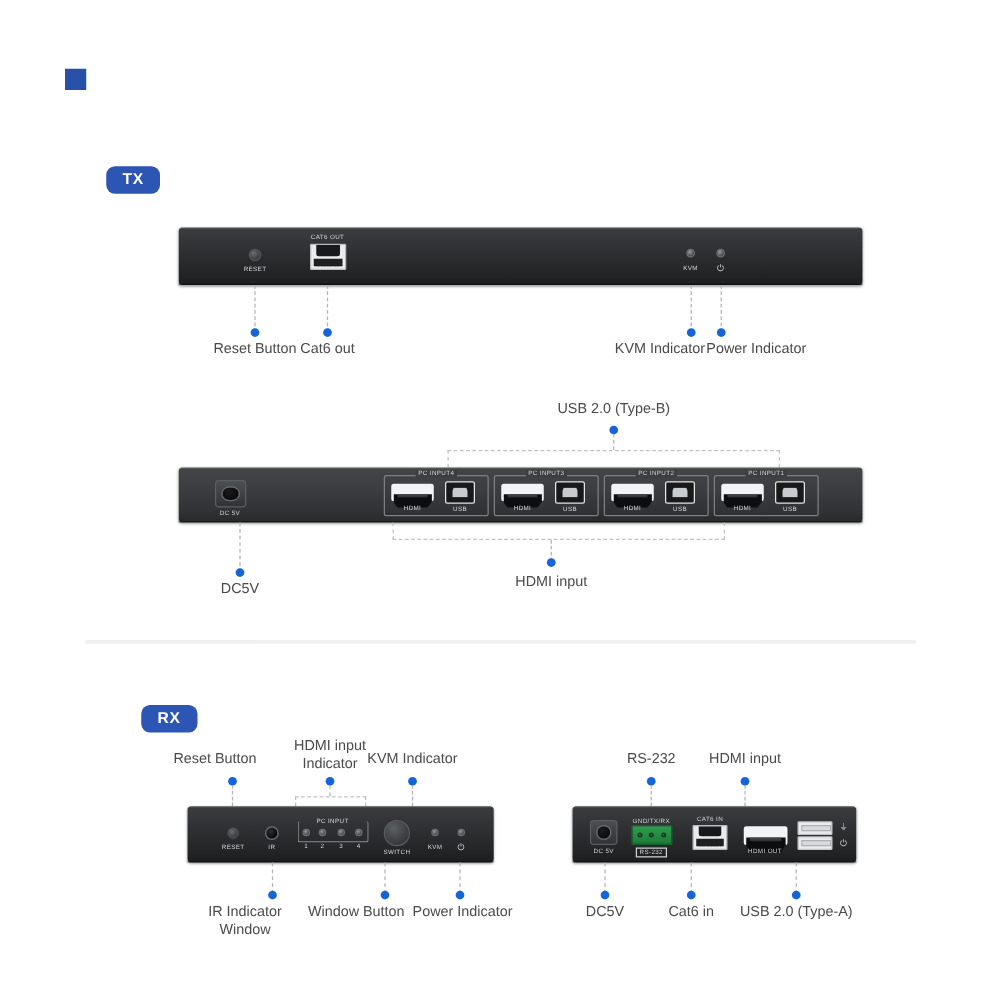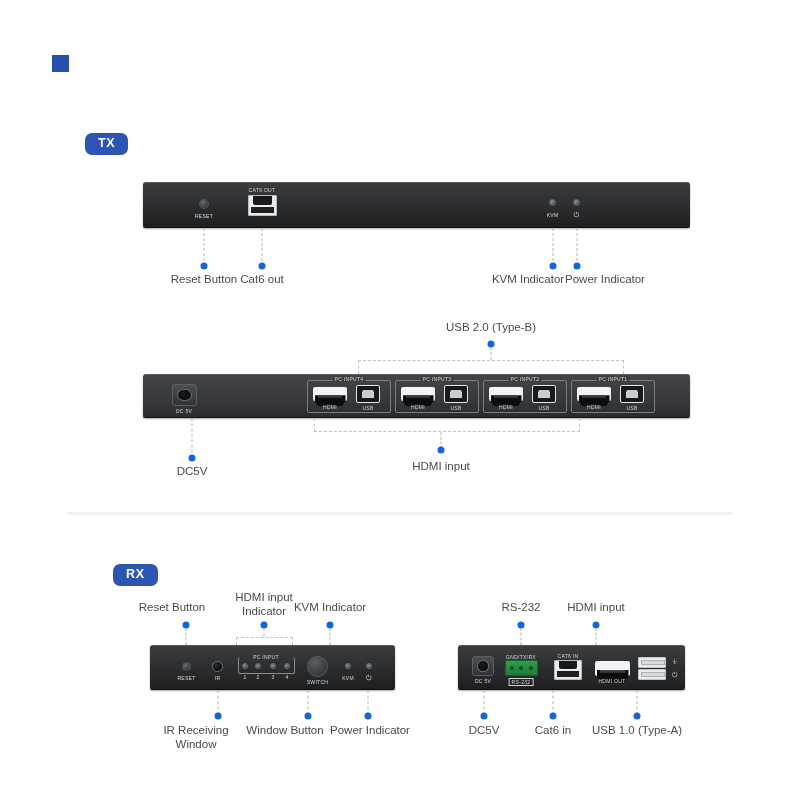--- a/index.html
+++ b/index.html
@@ -352,21 +352,21 @@
 
     <div class="led" style="left:195px; top:18px; width:6px; height:6px;"></div>
     <div class="silk c" style="left:198px; top:30px;">KVM</div>
 
     <div class="led" style="left:216px; top:18px; width:6px; height:6px;"></div>
     <div class="silk c" style="left:219px; top:29px; font-size:7px;">⏻</div>
   </div>
 
   <div class="leader" style="left:218px; top:690px; height:25px;"></div>
   <div class="dot" style="left:218px; top:716px;"></div>
-  <div class="callout-label" style="left:196px; top:723px; white-space:pre-line;">IR Receiving
+  <div class="callout-label" style="left:196px; top:723px; white-space:pre-line;">IR Indicator
 Window</div>
 
   <div class="leader" style="left:308px; top:690px; height:25px;"></div>
   <div class="dot" style="left:308px; top:716px;"></div>
   <div class="callout-label" style="left:285px; top:723px;">Window Button</div>
 
   <div class="leader" style="left:368px; top:690px; height:25px;"></div>
   <div class="dot" style="left:368px; top:716px;"></div>
   <div class="callout-label" style="left:370px; top:723px;">Power Indicator</div>
 
@@ -413,15 +413,15 @@
   <div class="leader" style="left:484px; top:690px; height:25px;"></div>
   <div class="dot" style="left:484px; top:716px;"></div>
   <div class="callout-label" style="left:484px; top:723px;">DC5V</div>
 
   <div class="leader" style="left:553px; top:690px; height:25px;"></div>
   <div class="dot" style="left:553px; top:716px;"></div>
   <div class="callout-label" style="left:553px; top:723px;">Cat6 in</div>
 
   <div class="leader" style="left:637px; top:690px; height:25px;"></div>
   <div class="dot" style="left:637px; top:716px;"></div>
-  <div class="callout-label" style="left:637px; top:723px;">USB 1.0 (Type-A)</div>
+  <div class="callout-label" style="left:637px; top:723px;">USB 2.0 (Type-A)</div>
 
 </div>
 
 </body></html>

